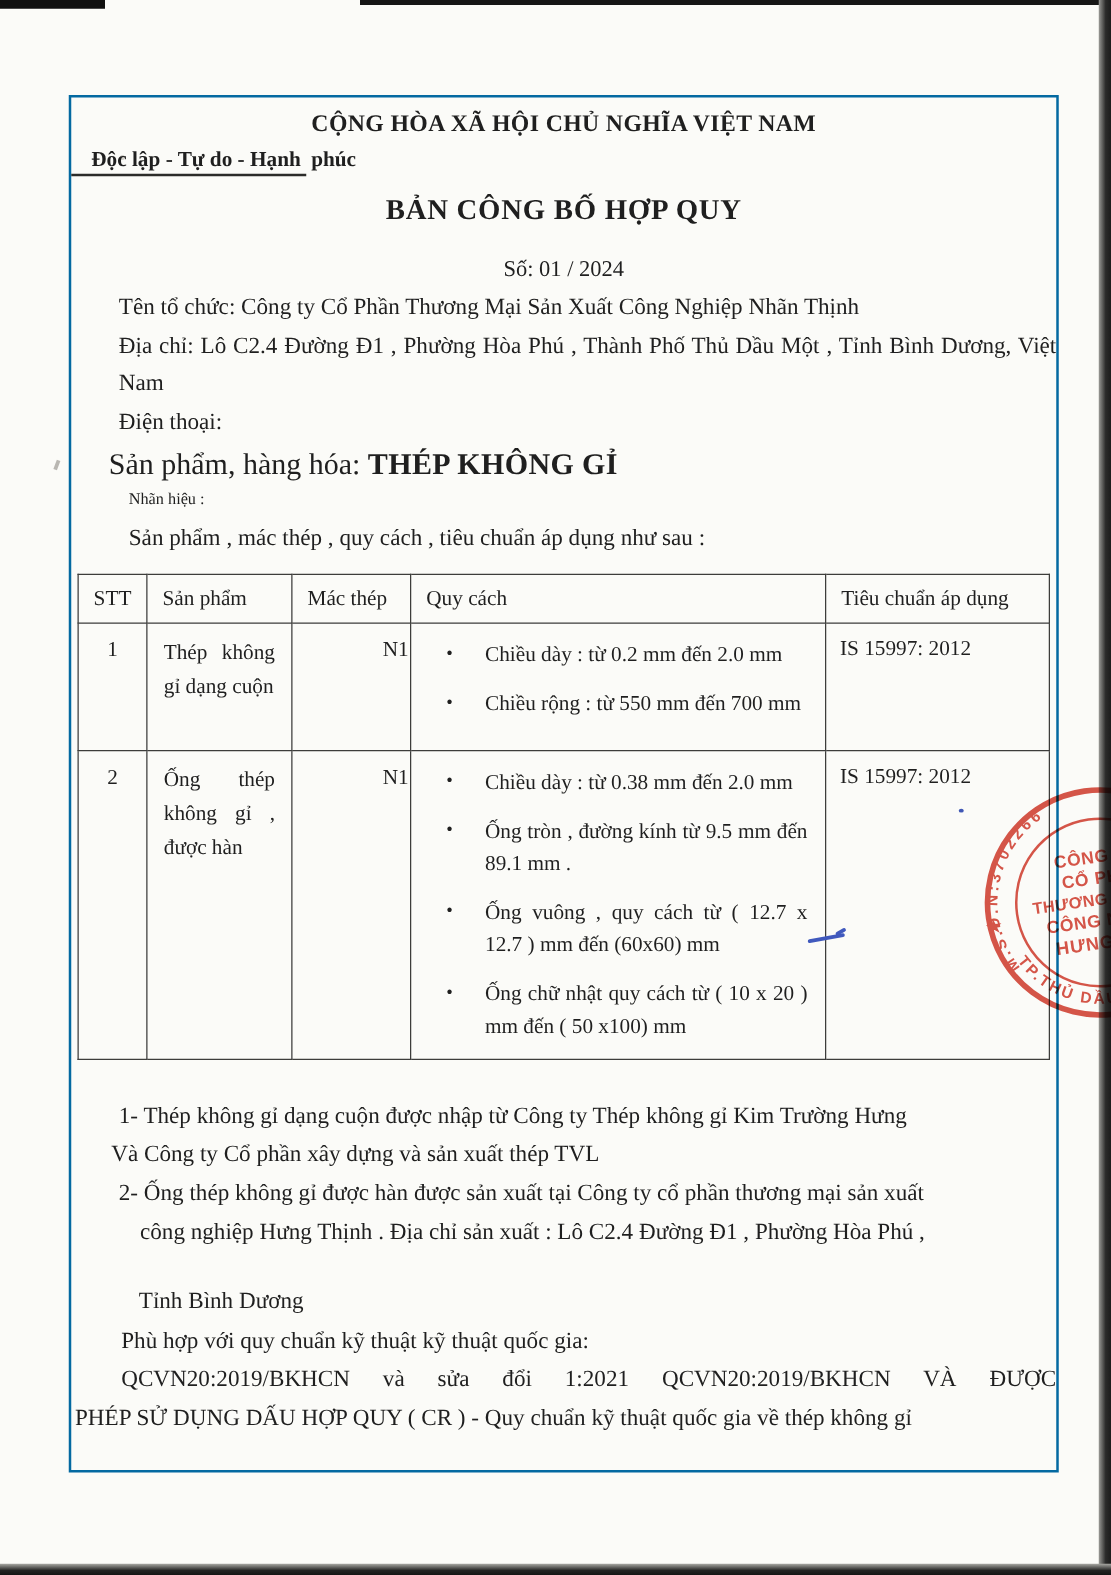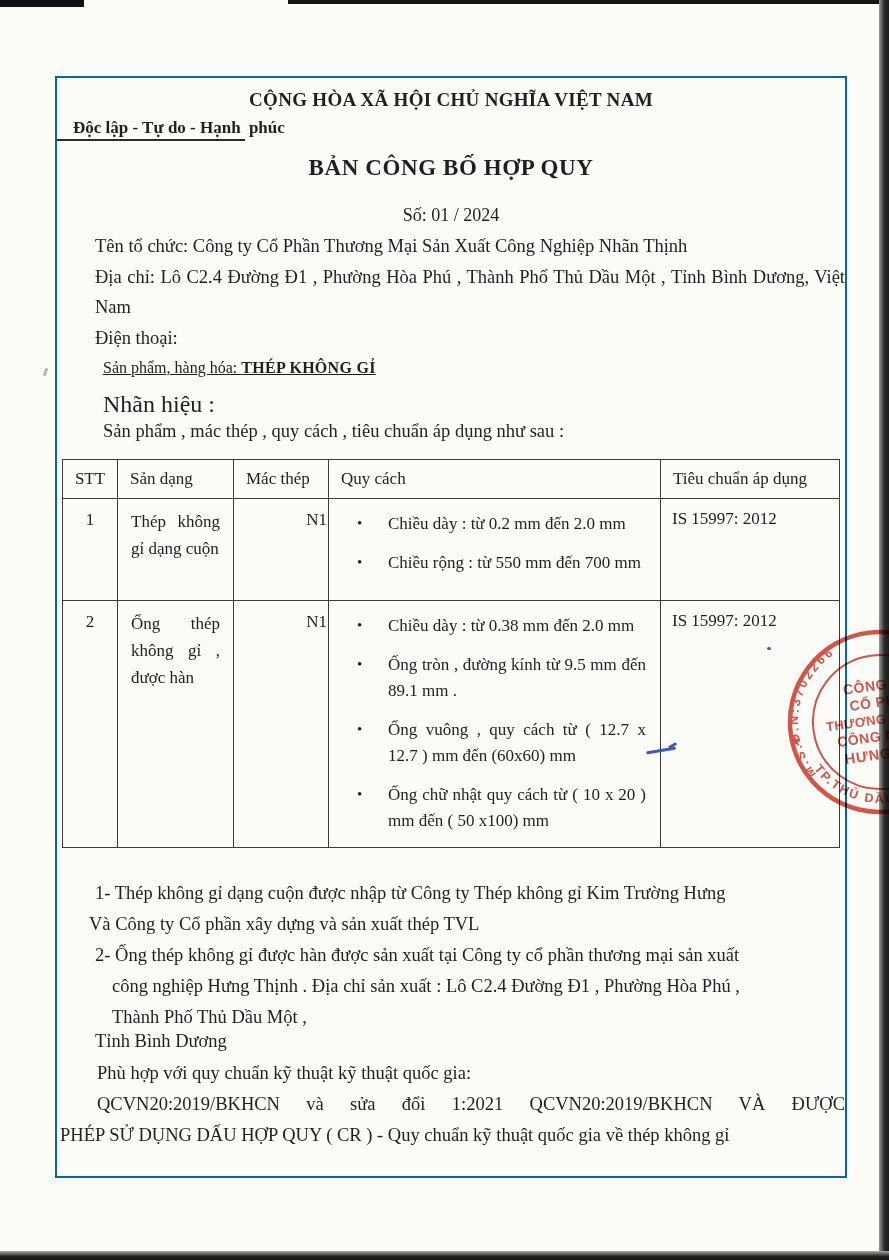--- a/index.html
+++ b/index.html
@@ -32,23 +32,23 @@
 
   .nat-title  { top:11px; left:0; right:0; text-align:center; font-weight:bold; font-size:19px; letter-spacing:.3px; }
   .motto      { top:40px; left:0; right:0; text-align:left; font-weight:bold; font-size:17px; }
   .motto .u   { display:inline-block; border-bottom:2px solid #2c2c2a; padding:0 4px 1px 16px; }
   .doc-title  { top:77px; left:0; right:0; text-align:center; font-weight:bold; font-size:23px; letter-spacing:.6px; }
   .doc-number { top:127px; left:0; right:0; text-align:center; font-size:18px; }
 
   .p-org      { top:153px; left:38px; width:750px; font-size:18.5px; line-height:30.5px; }
   .p-address  { text-align:justify; }
 
-  .line-product { top:281px; left:46px; font-size:16px;text-decoration:underline; }
+  .line-product { top:281px; left:30px; font-size:24px; }
   .line-product b { letter-spacing:.3px; }
-  .line-brand   { top:313px; left:46px; font-size:24px; }
+  .line-brand   { top:313px; left:46px; font-size:13px; }
   .line-intro   { top:343px; left:46px; font-size:18.5px; }
 
   
   .doc-table { top:381px; left:5px; width:777px; border-collapse:collapse; table-layout:fixed; font-size:17px; }
   .doc-table th, .doc-table td { border:1.6px solid #3d3d3b; vertical-align:top; font-weight:normal; }
   .doc-table th { height:38px; text-align:left; padding:0 0 0 12px; vertical-align:middle; }
   .doc-table th.c-stt { text-align:center; padding:0; }
   tr.r1 { height:102px; }
   tr.r2 { height:232px; }
   td.stt { text-align:center; padding-top:11px; }
@@ -57,21 +57,21 @@
   td.qc  { padding:4px 0 0 0; }
   td.tc  { padding:10px 6px 0 11px; }
   ul.specs { margin:0; padding:0; list-style:none; }
   ul.specs li { position:relative; margin:8px 0 13px 0; padding:0 14px 0 59px; line-height:26px; text-align:justify; }
   ul.specs .blt { position:absolute; left:28px; top:-1px; font-size:15px; }
 
   
   .notes   { top:800px; left:38px; width:752px; font-size:18.5px; line-height:31px; }
   .nl-out  { margin-left:-6px; }
   .nl-ind  { padding-left:17px; }
-  .province { top:953px; left:38px; font-size:18.5px;text-align:right; }
+  .province { top:953px; left:54px; font-size:18.5px;text-align:right; }
   .conform  { top:985px; left:40px; font-size:18.5px; }
   .reg1     { top:1016px; left:40px; width:748px; font-size:18.5px; text-align:justify; text-align-last:justify; }
   .reg2     { top:1047px; left:3px;  width:785px; font-size:18.5px; white-space:nowrap; }
 
   
   .stamp { position:absolute; left:740px; top:582px; width:280px; height:280px; mix-blend-mode:multiply; opacity:.93; }
   .stamp text { font-family:"Liberation Sans", sans-serif; font-weight:bold; }
 
   
   .pen-dash  { position:absolute; left:646px; top:749px; width:30px; height:2.5px; background:#4059bd; transform:rotate(-10deg); border-radius:2px; }
@@ -111,21 +111,21 @@
       <colgroup>
           <col style="width:55px">
           <col style="width:116px">
           <col style="width:95px">
           <col style="width:332px">
           <col style="width:179px">
         </colgroup>
       <tbody>
           <tr>
         <th class="c-stt">STT</th>
-        <th>Sản dạng</th>
+        <th>Sản phẩm</th>
         <th>Mác thép</th>
         <th>Quy cách</th>
         <th>Tiêu chuẩn áp dụng</th>
       </tr>
       <tr class="r1">
         <td class="stt">1</td>
         <td class="sp">Thép không gỉ dạng cuộn</td>
         <td class="mt">N1</td>
         <td class="qc">
           <ul class="specs">
@@ -150,21 +150,20 @@
         <td class="tc">IS 15997: 2012</td>
       </tr>
     </tbody>
       </table>
 
     <div class="notes">
       <div>1-  Thép không gỉ dạng cuộn được nhập từ Công ty Thép không gỉ Kim Trường Hưng</div>
       <div class="nl-out">Và Công ty Cổ phần xây dựng và sản xuất thép TVL</div>
       <div>2-  Ống thép không gỉ được hàn được sản xuất tại Công ty cổ phần thương mại sản xuất</div>
       <div class="nl-ind">công nghiệp Hưng Thịnh . Địa chỉ sản xuất : Lô C2.4 Đường Đ1 , Phường Hòa Phú ,</div>
-      <div class="nl-ind">Thành Phố Thủ Dầu Một ,</div>
     </div>
 
     <div class="province">Tỉnh Bình Dương</div>
     <div class="conform">Phù hợp với quy chuẩn kỹ thuật kỹ thuật quốc gia:</div>
     <div class="reg1">QCVN20:2019/BKHCN và sửa đổi 1:2021 QCVN20:2019/BKHCN VÀ ĐƯỢC</div>
     <div class="reg2">PHÉP SỬ DỤNG DẤU HỢP QUY ( CR ) -  Quy chuẩn kỹ thuật quốc gia về thép không gỉ</div>
   </div>
 
   <svg class="stamp" viewBox="0 0 280 280" xmlns="http://www.w3.org/2000/svg">
     <g transform="rotate(-8 140 140)" fill="#d5493c" stroke="none">

